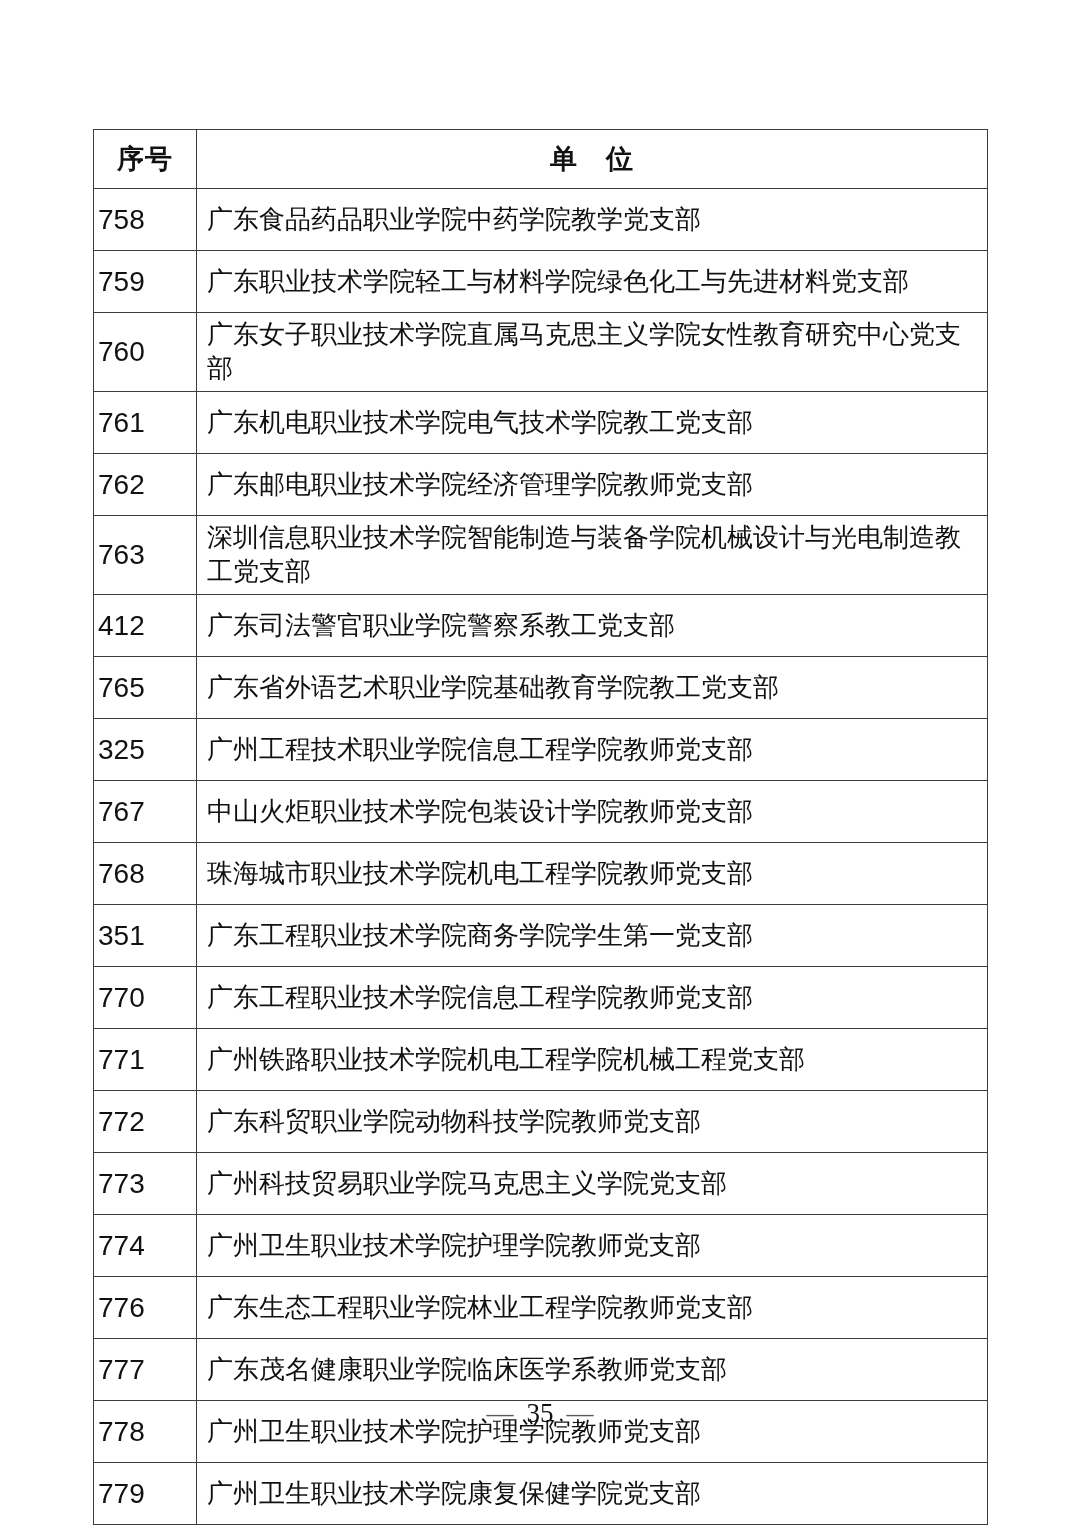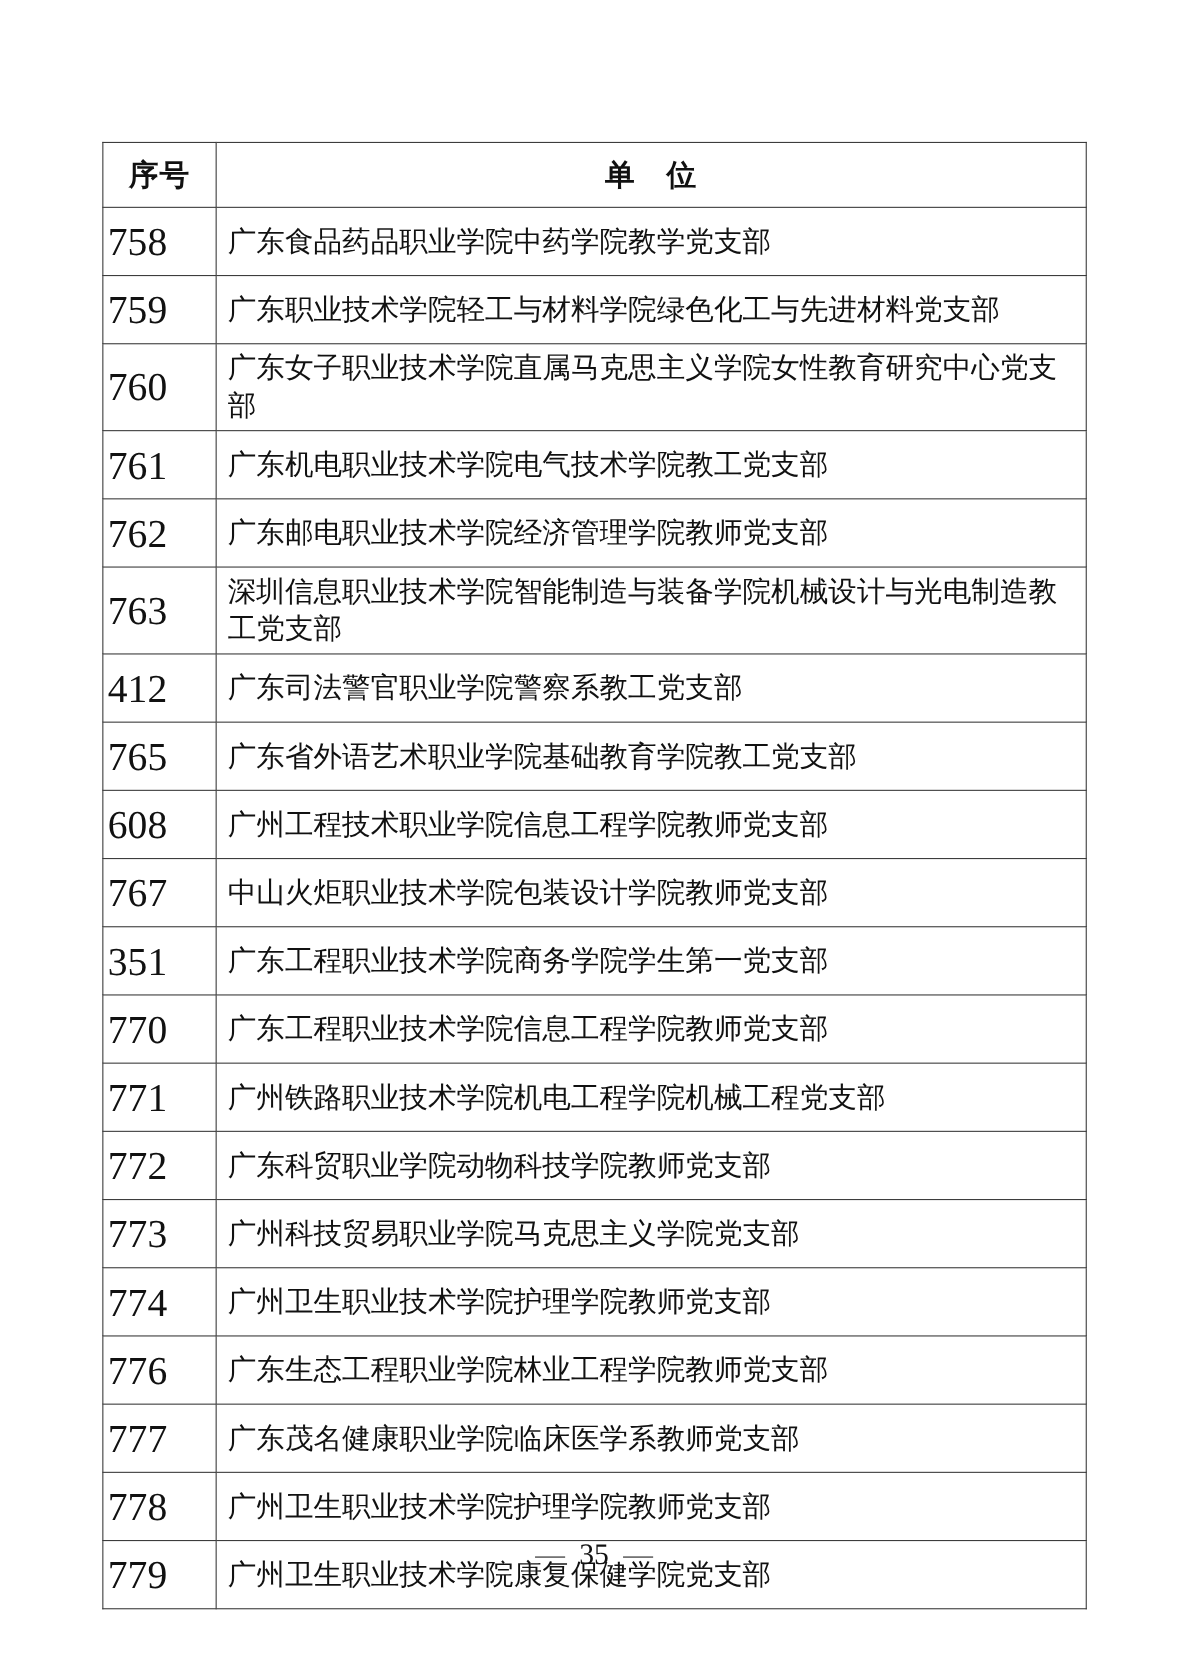--- a/index.html
+++ b/index.html
@@ -39,22 +39,22 @@
   .unit-table th {
     height: 56px;
     font-family: "Liberation Sans", "DejaVu Sans", sans-serif;
     font-weight: 700;
     font-size: 27px;
     letter-spacing: 1px;
   }
   col.idx-col { width: 103px; }
   td.idx {
     height: 51px;
-    font-size: 36px;
-    font-family: Liberation Serif, serif;
+    font-size: 28px;
+    font-family: Liberation Sans, sans-serif;
     padding: 0 4px;
   }
   td.unit {
     height: 51px;
     font-size: 26px;
     line-height: 34px;
     padding: 5px 10px;
     margin-top: 38px;
   }
   .footer {
@@ -117,26 +117,30 @@
         </tr>
         <tr>
           <td class="idx">412</td>
           <td class="unit">广东司法警官职业学院警察系教工党支部</td>
         </tr>
         <tr>
           <td class="idx">765</td>
           <td class="unit">广东省外语艺术职业学院基础教育学院教工党支部</td>
         </tr>
         <tr>
-          <td class="idx">608</td>
+          <td class="idx">325</td>
           <td class="unit">广州工程技术职业学院信息工程学院教师党支部</td>
         </tr>
         <tr>
           <td class="idx">767</td>
           <td class="unit">中山火炬职业技术学院包装设计学院教师党支部</td>
+        </tr>
+        <tr>
+          <td class="idx">768</td>
+          <td class="unit">珠海城市职业技术学院机电工程学院教师党支部</td>
         </tr>
         <tr>
           <td class="idx">351</td>
           <td class="unit">广东工程职业技术学院商务学院学生第一党支部</td>
         </tr>
         <tr>
           <td class="idx">770</td>
           <td class="unit">广东工程职业技术学院信息工程学院教师党支部</td>
         </tr>
         <tr>

